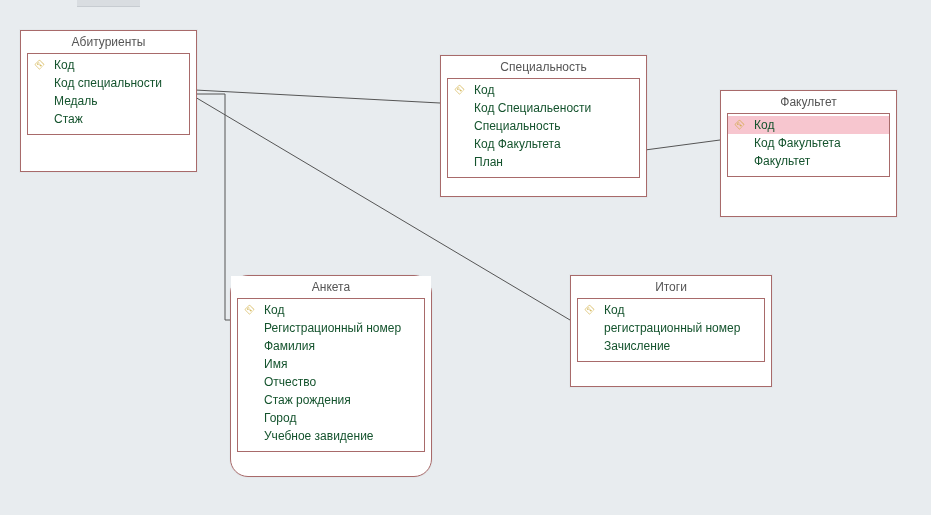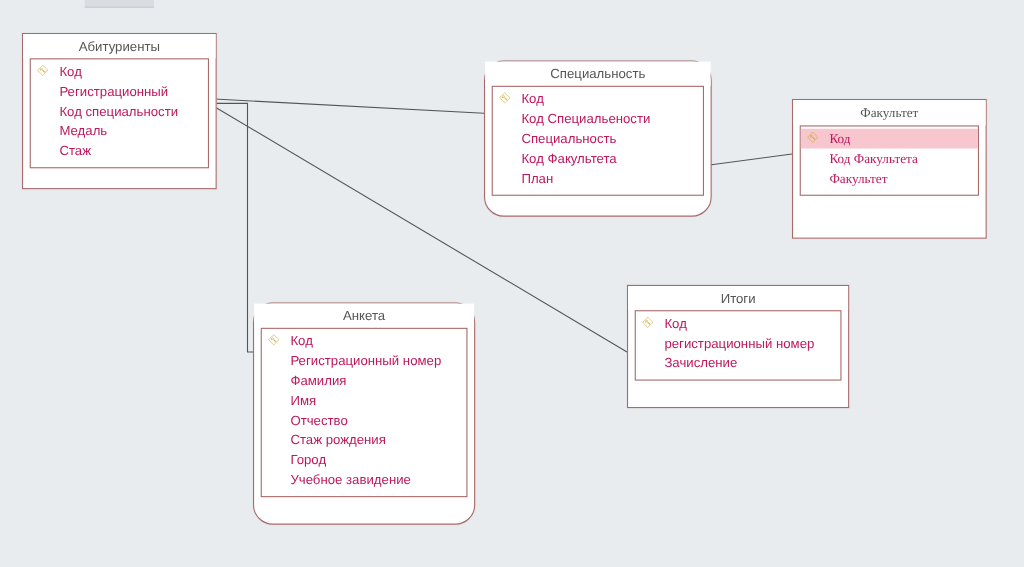--- a/index.html
+++ b/index.html
@@ -58,21 +58,21 @@
     justify-content: center;
   }
   .key-icon {
     font-size: 10px;
     color: #c9a227;
     transform: rotate(-45deg);
   }
   .field-label {
     padding-left: 6px;
     white-space: nowrap;
-    color: #be185d;
+    color: #14532d;
   }
   .tab-remnant {
     position: absolute;
     left: 77px;
     top: 0;
     width: 63px;
     height: 6px;
     background: #d9dde1;
     border-bottom: 1px solid #c7ccd1;
   }
@@ -93,38 +93,34 @@
     <div class="table-title">Абитуриенты</div>
     <div class="table-body">
       <div class="field-row">
         <span class="key-cell">
             <span class="key-icon">⚿</span>
           </span>
         <span class="field-label">Код</span>
       </div>
       <div class="field-row">
         <span class="key-cell"></span>
-        <span class="field-label">Регистрационный</span>
-      </div>
-      <div class="field-row">
-        <span class="key-cell"></span>
         <span class="field-label">Код специальности</span>
       </div>
       <div class="field-row">
         <span class="key-cell"></span>
         <span class="field-label">Медаль</span>
       </div>
       <div class="field-row">
         <span class="key-cell"></span>
         <span class="field-label">Стаж</span>
       </div>
     </div>
   </div>
 
-  <div class="table-box" id="box-specialnost" style="left: 440px; top: 55px; width: 205px; min-height: 140px; border-radius: 18px;">
+  <div class="table-box" id="box-specialnost" style="left: 440px; top: 55px; width: 205px; min-height: 140px;">
     <div class="table-title">Специальность</div>
     <div class="table-body">
       <div class="field-row">
         <span class="key-cell">
             <span class="key-icon">⚿</span>
           </span>
         <span class="field-label">Код</span>
       </div>
       <div class="field-row">
         <span class="key-cell"></span>
@@ -138,21 +134,21 @@
         <span class="key-cell"></span>
         <span class="field-label">Код Факультета</span>
       </div>
       <div class="field-row">
         <span class="key-cell"></span>
         <span class="field-label">План</span>
       </div>
     </div>
   </div>
 
-  <div class="table-box" id="box-fakultet" style="left: 720px; top: 90px; width: 175px; min-height: 125px; font-family: Liberation Serif, serif;">
+  <div class="table-box" id="box-fakultet" style="left: 720px; top: 90px; width: 175px; min-height: 125px;">
     <div class="table-title">Факультет</div>
     <div class="table-body">
       <div class="field-row selected">
         <span class="key-cell">
             <span class="key-icon">⚿</span>
           </span>
         <span class="field-label">Код</span>
       </div>
       <div class="field-row">
         <span class="key-cell"></span>
@@ -198,21 +194,21 @@
         <span class="key-cell"></span>
         <span class="field-label">Город</span>
       </div>
       <div class="field-row">
         <span class="key-cell"></span>
         <span class="field-label">Учебное завидение</span>
       </div>
     </div>
   </div>
 
-  <div class="table-box" id="box-itogi" style="left: 570px; top: 259px; width: 200px; min-height: 110px;">
+  <div class="table-box" id="box-itogi" style="left: 570px; top: 275px; width: 200px; min-height: 110px;">
     <div class="table-title">Итоги</div>
     <div class="table-body">
       <div class="field-row">
         <span class="key-cell">
             <span class="key-icon">⚿</span>
           </span>
         <span class="field-label">Код</span>
       </div>
       <div class="field-row">
         <span class="key-cell"></span>

